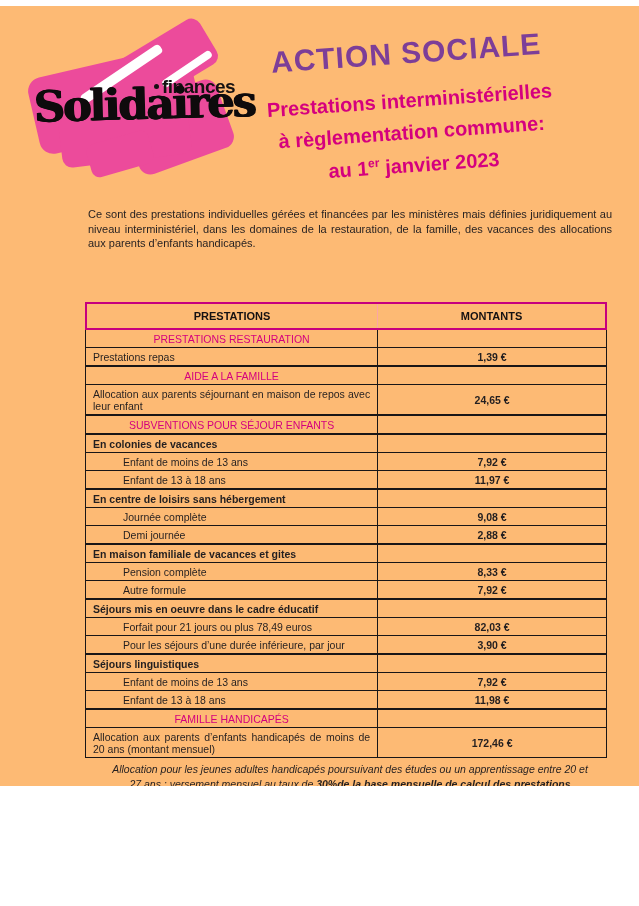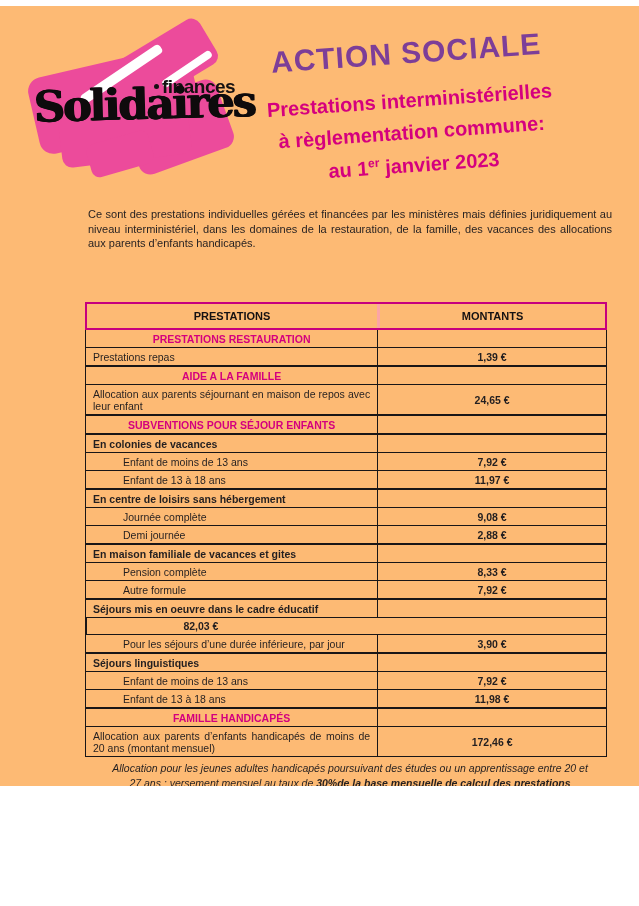--- a/index.html
+++ b/index.html
@@ -33,32 +33,32 @@
   
   .intro { position:absolute; left:88px; top:201px; width:524px; font-size:11px; line-height:1.33; text-align:justify; }
   .intro p + p { margin-top:7px; }
 
   
   .ptable { position:absolute; left:85px; top:296px; width:522px; font-size:10.5px; }
   .thead { display:flex; border:2px solid #c6007e; }
   .thead .hcell { min-height:19px; display:flex; align-items:center; justify-content:center;
                   font-weight:bold; font-size:11px; color:#151112; padding:6px 4px; }
   .thead .hc1 { width:56%; }
-  .thead .hc2 { width:44%; border-left:3px solid #fca5a5; }
+  .thead .hc2 { width:44%; border-left:1px solid #fca5a5; }
   .tbody { border-bottom:1.5px solid #191617; }
   .t-row { display:flex; align-items:stretch; border-left:1.5px solid #191617; border-right:1.5px solid #191617; border-bottom:1px solid #191617; }
   .t-row.section, .t-row.group { border-top:1px solid #191617; }
   .t-row:first-child { border-top:none; }
   .tbody .t-row:last-child { border-bottom:none;font-family:Liberation Serif, serif; }
   .cell-label { width:56%; display:flex; align-items:center; padding:2.5px 7px; min-height:16px; }
   .cell-label > span { width:100%; }
   .cell-amount { width:44%; border-left:1px solid #191617; display:flex; align-items:center; justify-content:center;
                  font-weight:bold; padding:2px 12px; }
   .t-row.section .cell-label { justify-content:center; }
-  .t-row.section .cell-label > span { text-align:center; color:#d4007e; font-weight:700; width:auto; }
+  .t-row.section .cell-label > span { text-align:center; color:#d4007e; font-weight:400; width:auto; }
   .t-row.group .cell-label { font-weight:bold; }
   .t-row.subitem .cell-label { padding-left:37px; }
   .t-row.item .cell-label > span { text-align:justify; }
   .t-row.note { border-left:none; border-right:none; }
   .t-row.note .cell-full { width:100%; padding:4px 16px 5px 24px; text-align:center; font-style:italic; line-height:1.45; }
   .t-row.note .note-bold { font-weight:bold; }
 </style>
 </head>
 <body>
 
@@ -182,20 +182,23 @@
           </div>
           <div class="cell-amount">7,92 €</div>
         </div>
         <div class="t-row group">
           <div class="cell-label">
             <span>Séjours mis en oeuvre dans le cadre éducatif</span>
           </div>
           <div class="cell-amount"></div>
         </div>
         <div class="t-row subitem">
+          <div class="cell-label">
+            <span>Forfait pour 21 jours ou plus 78,49 euros</span>
+          </div>
           <div class="cell-amount">82,03 €</div>
         </div>
         <div class="t-row subitem">
           <div class="cell-label">
             <span>Pour les séjours d’une durée inférieure, par jour</span>
           </div>
           <div class="cell-amount">3,90 €</div>
         </div>
         <div class="t-row group">
           <div class="cell-label">

